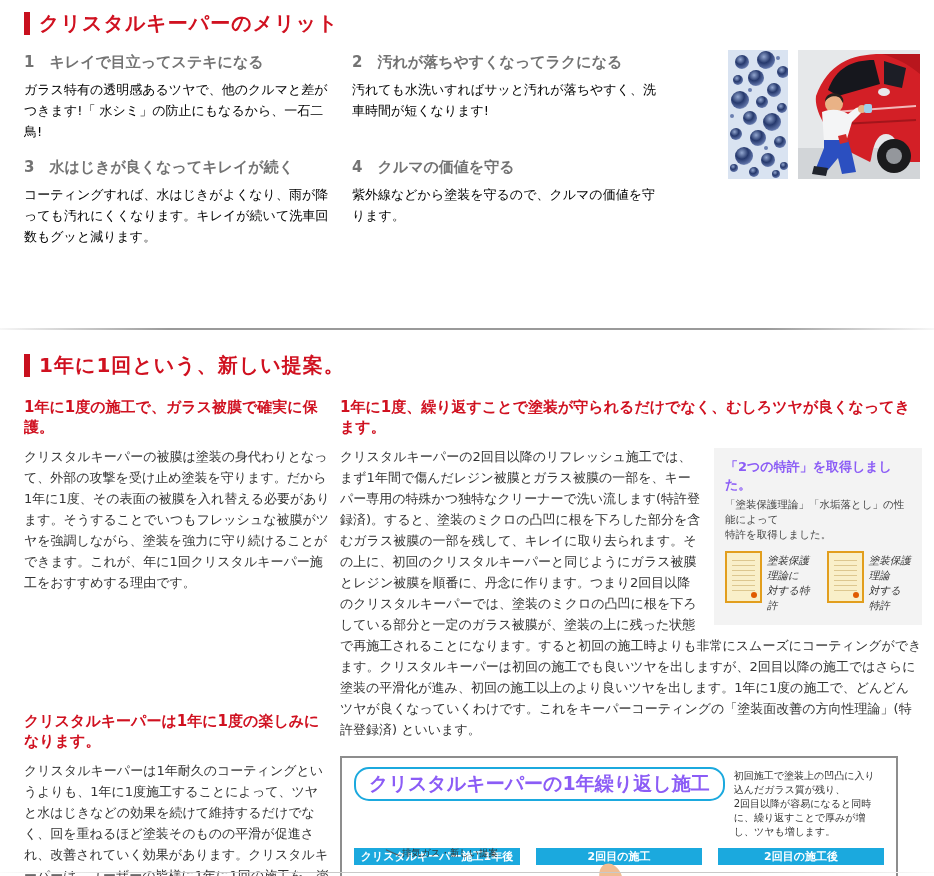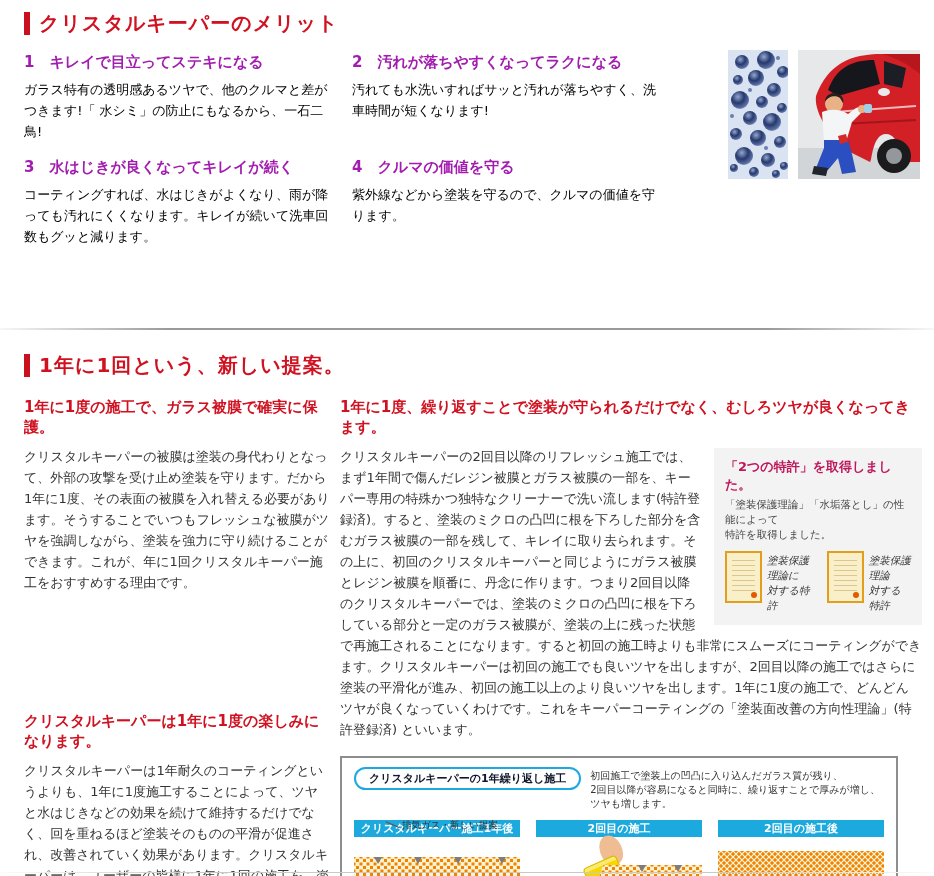--- a/index.html
+++ b/index.html
@@ -8,21 +8,21 @@
   .page { position:relative; width:934px; height:876px; background:#fff; overflow:hidden; }
 
   
   .sec-title { display:flex; align-items:center; margin-left:24px; }
   .sec-title .red-bar { width:6px; height:23px; background:#c8101e; margin-right:9px; }
   .sec-title .t { font-size:20px; font-weight:bold; color:#d01120; letter-spacing:1px; }
 
   
   .merit-section { position:relative; height:328px; padding-top:10px; }
   .merit-grid { display:grid; grid-template-columns:306px 308px; column-gap:22px; row-gap:16px; margin:16px 0 0 24px; }
-  .benefit-heading { font-size:15px; font-weight:bold; color:#a21caf; margin-bottom:7px; }
+  .benefit-heading { font-size:15px; font-weight:bold; color:#737373; margin-bottom:7px; }
   .benefit-heading .num { margin-right:15px; }
   .benefit-body { font-size:13px; line-height:21px; color:#000000; }
 
   .photo { position:absolute; top:50px; height:129px; }
   .photo-droplets { left:728px; width:60px; }
   .photo-car { left:798px; width:122px; }
   .photo svg { display:block; width:100%; height:100%; }
 
   
   .section-divider { height:2px; border:0; background:linear-gradient(to right,#f7f7f7,#9a9a9a 18%,#9a9a9a 82%,#f7f7f7); }
@@ -32,34 +32,34 @@
   .proposal-section { padding-top:22px; }
   .cols { display:flex; margin:18px 0 0 24px; }
   .col-left { width:306px; flex:0 0 306px; }
   .col-right { width:582px; flex:0 0 582px; margin-left:10px; }
   .sub-heading { font-size:15px; font-weight:bold; color:#d01120; line-height:20px; margin-bottom:9px; }
   .body-text { font-size:13px; line-height:21px; color:#333; }
   .left-block2 { margin-top:118px; }
 
   
   .patent-box { float:right; width:208px; background:#f3f3f3; padding:10px 11px 12px; margin:2px 0 8px 12px; }
-  .patent-title { font-size:13px; font-weight:bold; color:#be185d; margin-bottom:3px; }
+  .patent-title { font-size:13px; font-weight:bold; color:#8b5cf6; margin-bottom:3px; }
   .patent-subtitle { font-size:10.5px; line-height:15px; color:#444; white-space:pre-line; }
   .patent-items { display:flex; gap:9px; margin-top:9px; }
   .patent-item { display:flex; gap:5px; }
   .cert { position:relative; width:37px; height:52px; background:#f9efc9; border:2px solid #e29e1d; flex:0 0 37px; }
   .cert::before { content:""; position:absolute; left:5px; right:5px; top:7px; bottom:10px;
     background:repeating-linear-gradient(to bottom,#ddc78f 0 1px,transparent 1px 5px); }
   .cert::after { content:""; position:absolute; right:3px; bottom:3px; width:6px; height:6px; border-radius:50%; background:#e05a00; }
   .patent-item-label { font-size:10.5px; line-height:15px; color:#333; white-space:pre-line; padding-top:2px;font-style:italic; }
 
   
   .diagram { width:558px; margin-top:16px; border:2px solid #8d8d8d; background:#fff; padding:9px 12px 10px; }
   .diagram-head { display:flex; align-items:flex-start; }
-  .pill { border:2px solid #1ba9de; color:#0f172a; font-weight:bold; font-size:11px; border-radius:15px;
+  .pill { border:2px solid #1ba9de; color:#8b5cf6; font-weight:bold; font-size:19px; border-radius:15px;
     padding:2px 13px; white-space:nowrap; background:#fff; }
   .diagram-note { font-size:10px; line-height:14px; color:#333; margin:2px 0 0 9px; white-space:pre-line; }
   .panels { display:flex; justify-content:space-between; margin-top:9px; }
   .panel { width:166px; flex:0 0 166px; }
   .panel-header { height:17px; line-height:17px; background:#1ba9de; color:#fff; font-size:11px; font-weight:bold; text-align:center; }
   .layers { position:relative; height:88px; display:flex; flex-direction:column; justify-content:flex-end; }
   .layer-orange { background-color:#fdf2d0;
     background-image:radial-gradient(circle,#ef8200 1.4px,rgba(0,0,0,0) 1.9px),radial-gradient(circle,#ef8200 1.4px,rgba(0,0,0,0) 1.9px);
     background-size:7px 7px; background-position:0 0,3.5px 3.5px; position:relative; }
   .layer-blue { background-color:#fff;

